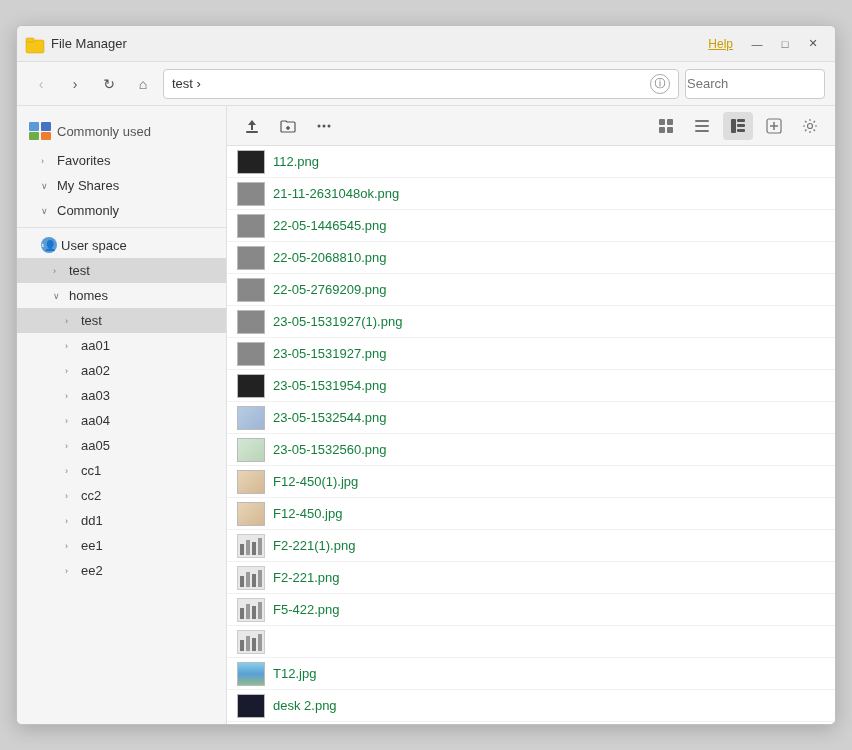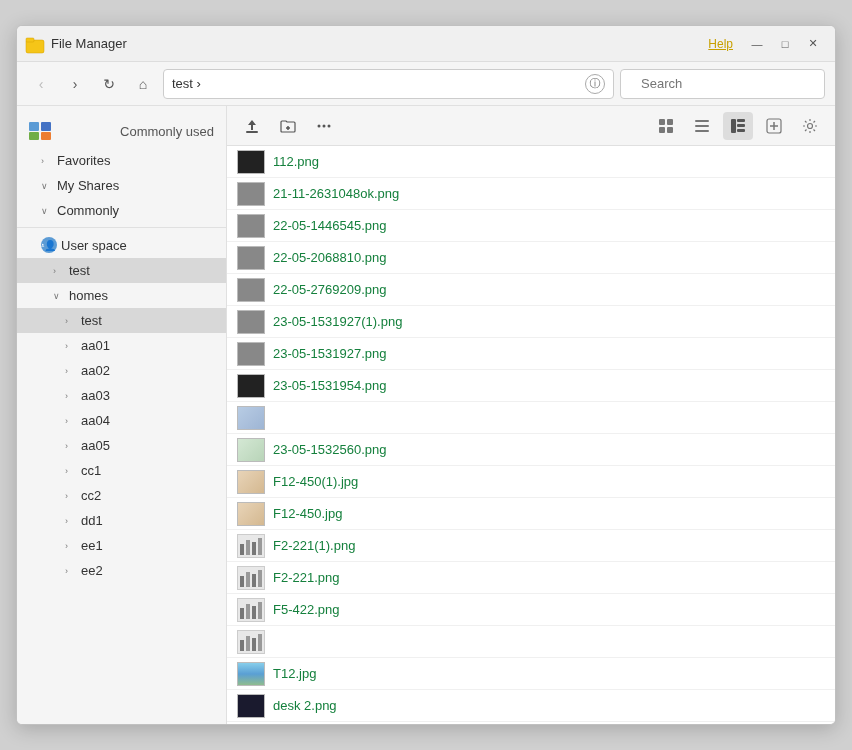--- a/index.html
+++ b/index.html
@@ -114,28 +114,28 @@
       border-radius: 50%;
       border: 1px solid #aaa;
       display: flex;
       align-items: center;
       justify-content: center;
       font-size: 11px;
       color: #666;
       cursor: pointer;
     }
     .search-bar {
-      width: 205px;
+      width: 140px;
       height: 30px;
       border: 1px solid #ccc;
       border-radius: 4px;
       background: white;
       display: flex;
       align-items: center;
-      padding: 0 20px;
+      padding: 0 1px;
       gap: 4px;
     }
     .search-input {
       flex: 1;
       border: none;
       outline: none;
       font-size: 13px;
       color: #888;
       background: transparent;
     }
@@ -153,24 +153,23 @@
       flex-shrink: 0;
       padding: 8px 0;
     }
     .sidebar-section {
       padding: 4px 0;
     }
     .sidebar-commonly-used {
       display: flex;
       align-items: center;
       padding: 4px 12px;
-      gap: 18px;
+      gap: 6px;
       color: #555;
       font-size: 13px;
-      justify-content: space-between;
     }
     .sidebar-item {
       display: flex;
       align-items: center;
       padding: 5px 12px;
       cursor: pointer;
       color: #333;
       font-size: 13px;
       gap: 4px;
     }
@@ -516,20 +515,21 @@
             <div class="file-row">
     <div class="file-thumb">
                 <div style="width:28px;height:24px;background:#222;border:1px solid #bbb;"></div>
               </div>
     <span class="file-name">23-05-1531954.png</span>
   </div>
             <div class="file-row">
     <div class="file-thumb">
                 <div style="width:28px;height:24px;background:linear-gradient(135deg, #b8cce4 0%, #9eb5d4 100%);border:1px solid #bbb;"></div>
               </div>
+    <span class="file-name">23-05-1532544.png</span>
   </div>
             <div class="file-row">
     <div class="file-thumb">
                 <div style="width:28px;height:24px;background:linear-gradient(135deg, #d4e8d4 0%, #b8d4b8 100%);border:1px solid #bbb;"></div>
               </div>
     <span class="file-name">23-05-1532560.png</span>
   </div>
             <div class="file-row">
     <div class="file-thumb">
                 <div style="width:28px;height:24px;background:linear-gradient(135deg, #e8d4b8 0%, #d4b890 100%);border:1px solid #bbb;"></div>

